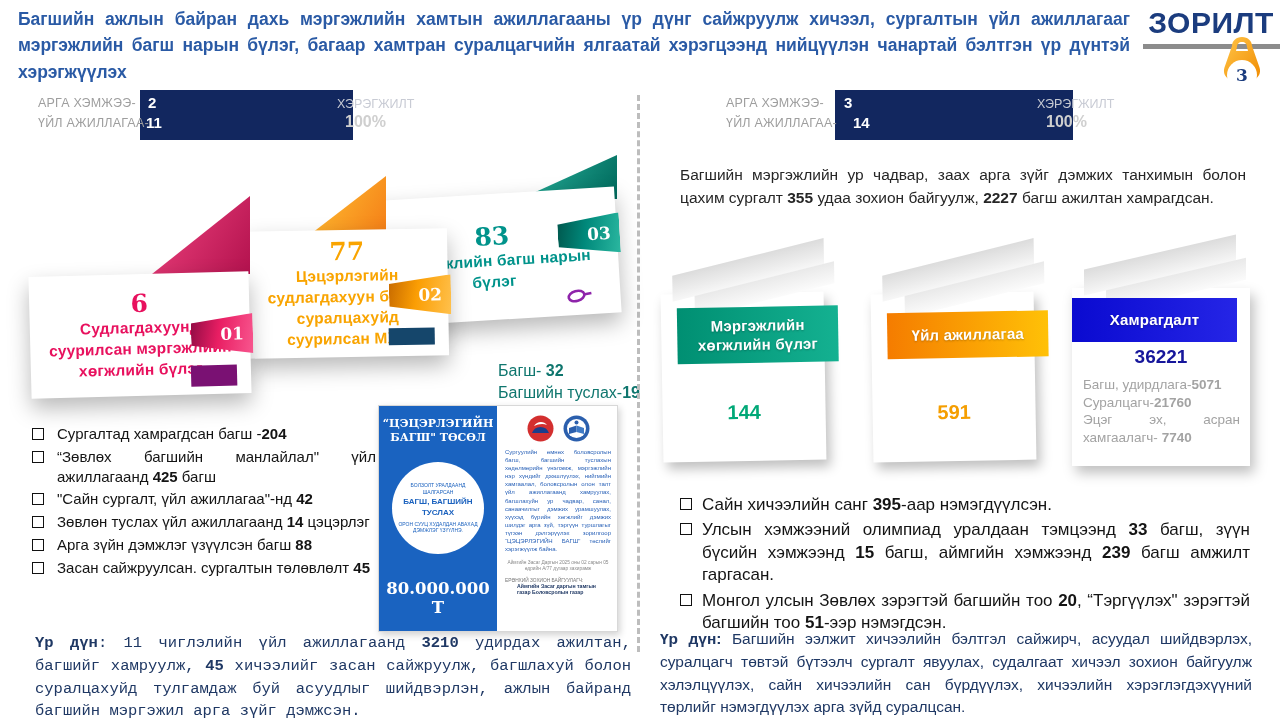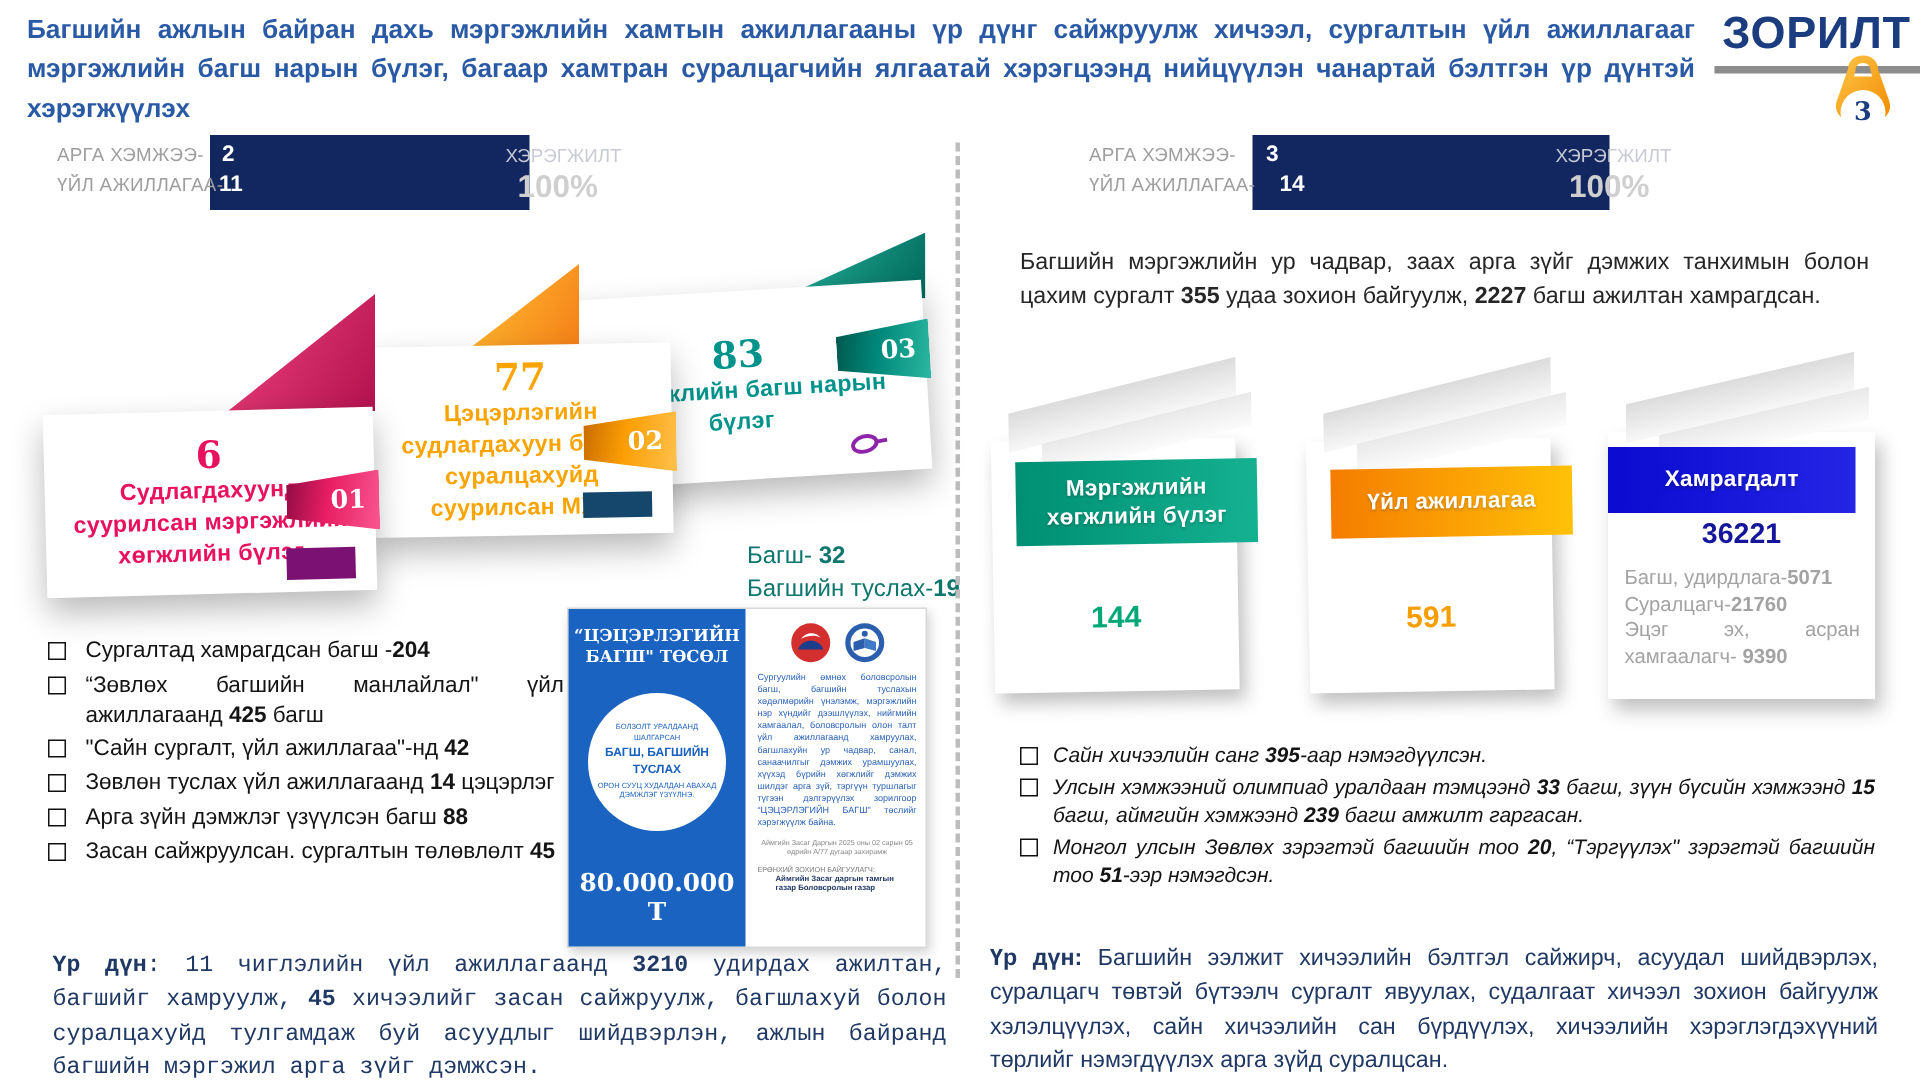--- a/index.html
+++ b/index.html
@@ -16,21 +16,21 @@
   .badge-wrap{position:absolute;left:1214px;top:36px;width:56px;height:62px;}
   .badge-circle{position:absolute;left:13px;top:24px;width:30px;height:30px;border-radius:50%;
          background:#fff;color:#1B3C7E;font-weight:800;font-size:17px;display:flex;
          align-items:center;justify-content:center;font-family:"DejaVu Serif",serif;}
 
   
   .navybox{position:absolute;height:50px;background:#12275F;}
   .slbl{position:absolute;font-size:12.5px;color:#9E9E9E;letter-spacing:.2px;z-index:2;}
   .snum{position:absolute;font-size:15px;font-weight:bold;color:#FFFFFF;z-index:2;}
   .impl-lbl{position:absolute;font-size:12.5px;color:#C8CBD4;z-index:2;}
-  .impl-val{position:absolute;font-size:21px;font-weight:bold;color:#CFCFCF;z-index:2;}
+  .impl-val{position:absolute;font-size:16px;font-weight:bold;color:#CFCFCF;z-index:2;}
 
   
   .tri{position:absolute;}
   .tri-pink{left:152px;top:196px;width:98px;height:78px;background:linear-gradient(120deg,#F0447F,#B3124E);
         clip-path:polygon(0 100%,100% 0,100% 100%);z-index:4;}
   .tri-orange{left:312px;top:176px;width:74px;height:57px;background:linear-gradient(120deg,#FFC233,#F57F17);
         clip-path:polygon(0 100%,100% 0,100% 100%);z-index:2;}
   .tri-teal{left:520px;top:155px;width:97px;height:44px;background:linear-gradient(120deg,#2BB7A0,#00695C);
         clip-path:polygon(0 100%,100% 0,100% 100%);z-index:0;}
   .rcard{position:absolute;background:#fff;box-shadow:0 10px 22px rgba(0,0,0,.28);
@@ -52,21 +52,21 @@
   .accent2{right:14px;bottom:11px;width:46px;height:17px;background:#15466B;}
   .whistle{position:absolute;right:28px;bottom:12px;}
 
   .teacher-note{position:absolute;left:498px;top:360px;font-size:16px;color:#0f766e;line-height:1.35;}
 
   
   .blist{position:absolute;}
   .li{display:flex;margin-bottom:3px;}
   .cbx{flex:none;width:10px;height:10px;border:1.6px solid #111;margin-top:4px;}
   .litxt{flex:1;padding-left:13px;font-size:15px;line-height:1.32;color:#141414;text-align:justify;}
-  .blist-right .litxt{padding-left:10px;font-size:14px;font-style:italic;}
+  .blist-right .litxt{padding-left:10px;font-size:17px;}
 
   
   .poster{position:absolute;left:378px;top:405px;width:240px;height:227px;background:#fff;
         border:1px solid #D8D8D8;box-shadow:2px 3px 7px rgba(0,0,0,.18);box-sizing:border-box;}
   .pblue{position:absolute;left:0;top:0;width:118px;height:100%;background:#1A63C0;color:#fff;
         text-align:center;box-sizing:border-box;}
   .ptitle{margin-top:11px;font-family:"DejaVu Serif",serif;font-weight:bold;font-size:11px;line-height:1.3;}
   .pcircle{position:absolute;left:13px;top:56px;width:92px;height:92px;border-radius:50%;background:#fff;
         color:#1A61BE;display:flex;flex-direction:column;align-items:center;justify-content:center;
         padding:6px;box-sizing:border-box;}
@@ -252,21 +252,21 @@
     <div class="sval" style="top:108px;color:#F59E00;">591</div>
   </div>
   <div class="scard" style="left:1072px;top:288px;width:178px;height:178px;">
     <div class="fold f1"></div>
     <div class="fold f2"></div>
     <div class="shead sh-c">Хамрагдалт</div>
     <div class="sval" style="top:58px;color:#16169B;font-size:19px;">36221</div>
     <div class="sdetails">
       <div><span>Багш, удирдлага-</span><b>5071</b></div>
       <div><span>Суралцагч-</span><b>21760</b></div>
-      <div><span>Эцэг эх, асран хамгаалагч- </span><b>9390</b></div>
+      <div><span>Эцэг эх, асран хамгаалагч- </span><b>7740</b></div>
     </div>
   </div>
 
   <div class="blist blist-right" style="left:680px;top:494px;width:570px;">
     <div class="li">
         <span class="cbx"></span>
         <span class="litxt"><span>Сайн хичээлийн санг </span><b>395</b><span>-аар нэмэгдүүлсэн.</span></span>
       </div>
     <div class="li">
         <span class="cbx"></span>

